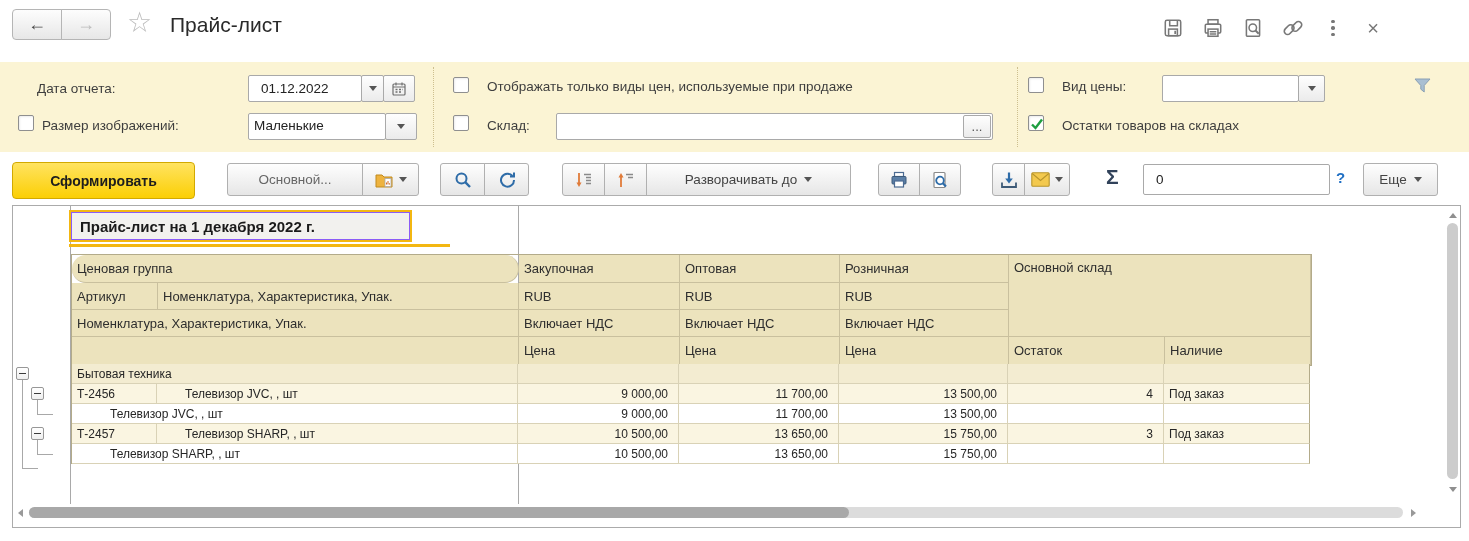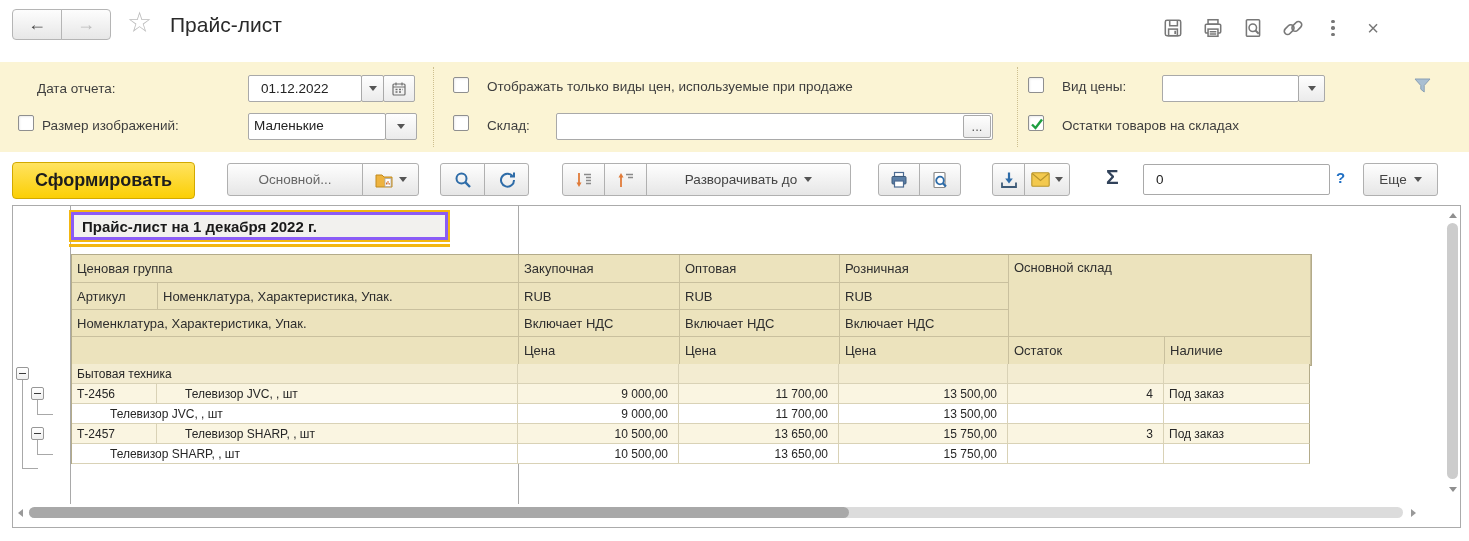--- a/index.html
+++ b/index.html
@@ -36,30 +36,30 @@
   
   #toolbar{position:absolute;left:0;top:152px;width:1469px;height:53px;background:#fff;}
   .btn{border:1px solid #b0b0b0;background:linear-gradient(#fefefe,#e6e6e6);box-sizing:border-box;
     display:flex;align-items:center;justify-content:center;font-size:13.5px;color:#444;border-radius:3px;}
   .bgrp{position:absolute;display:flex;}
   .bgrp .btn{border-radius:0;margin-left:-1px;}
   .bgrp .btn:first-child{border-radius:3px 0 0 3px;margin-left:0;}
   .bgrp .btn:last-child{border-radius:0 3px 3px 0;}
   #btn-generate{position:absolute;left:12px;top:10px;width:181px;height:35px;
     background:linear-gradient(#ffe360,#fbcf05);border:1px solid #d2a900;border-radius:4px;
-    display:flex;align-items:center;justify-content:center;font-size:18px;font-weight:bold;color:#1d1d1d;}
+    display:flex;align-items:center;justify-content:center;font-size:14px;font-weight:bold;color:#1d1d1d;}
   #sum-sigma{position:absolute;left:1106px;top:13px;font-size:21px;font-weight:bold;color:#31425a;}
   #sum-field{left:1143px;top:12px;width:187px;height:31px;}
   #help-q{position:absolute;left:1336px;top:17px;font-size:15px;font-weight:bold;color:#1f6fc4;}
   
   #report{position:absolute;left:12px;top:205px;width:1449px;height:323px;border:1px solid #ababab;
     background:#fff;box-sizing:border-box;}
   .splitline{position:absolute;top:0;width:1px;background:#a9a9a9;}
-  #title-cell{position:absolute;left:58px;top:6px;width:377px;height:28px;background:#f2f1ee;
-    border:3px solid #8b5cf6;box-shadow:0 0 0 2px #f3b711;box-sizing:border-box;display:flex;
+  #title-cell{position:absolute;left:58px;top:6px;width:339px;height:28px;background:#f2f1ee;
+    border:1px solid #8b5cf6;box-shadow:0 0 0 2px #f3b711;box-sizing:border-box;display:flex;
     align-items:center;padding-left:8px;font-size:15px;font-weight:bold;color:#1a1a1a;}
   #title-underline{position:absolute;left:56px;top:38px;width:381px;height:3px;background:#f3b711;}
   #thead{position:absolute;left:58px;top:48px;width:1241px;display:grid;
     grid-template-columns:86px 361px 161px 160px 169px 156px 146px;
     grid-template-rows:28px 27px 27px 28px;border:1px solid #b3ab8a;box-sizing:border-box;}
   .h{background:#ece3bd;border-right:1px solid #c9c09e;border-bottom:1px solid #c9c09e;
     display:flex;align-items:center;padding-left:5px;font-size:13px;color:#2e2e2e;
     white-space:nowrap;overflow:hidden;box-sizing:border-box;}
   #rows{position:absolute;left:58px;top:158px;width:1241px;border-left:1px solid #b3ab8a;box-sizing:border-box;}
   .trow{display:grid;grid-template-columns:85px 361px 161px 160px 169px 156px 146px;height:20px;}
@@ -300,21 +300,21 @@
 </div>
 
 <div id="report">
   <div class="splitline" style="left:57px;height:298px;"></div>
   <div class="splitline" style="left:505px;height:298px;"></div>
 
   <div id="title-underline"></div>
   <div id="title-cell">Прайс-лист на 1 декабря 2022 г.</div>
 
   <div id="thead">
-    <div class="h" style="grid-area:1/1/2/3;">Ценовая группа</div>
+    <div class="h" style="grid-area:1/1/2/3;border-radius:14px;">Ценовая группа</div>
     <div class="h" style="grid-area:1/3/2/4;">Закупочная</div>
     <div class="h" style="grid-area:1/5/2/6;">Розничная</div>
     <div class="h" style="grid-area:1/4/2/5;">Оптовая</div>
     <div class="h" style="grid-area:1/6/4/8;align-items:flex-start;padding-top:5px;">Основной склад</div>
     <div class="h" style="grid-area:2/1/3/2;">Артикул</div>
     <div class="h" style="grid-area:2/2/3/3;">Номенклатура, Характеристика, Упак.</div>
     <div class="h" style="grid-area:2/3/3/4;">RUB</div>
     <div class="h" style="grid-area:2/4/3/5;">RUB</div>
     <div class="h" style="grid-area:2/5/3/6;">RUB</div>
     <div class="h" style="grid-area:3/1/4/3;">Номенклатура, Характеристика, Упак.</div>

